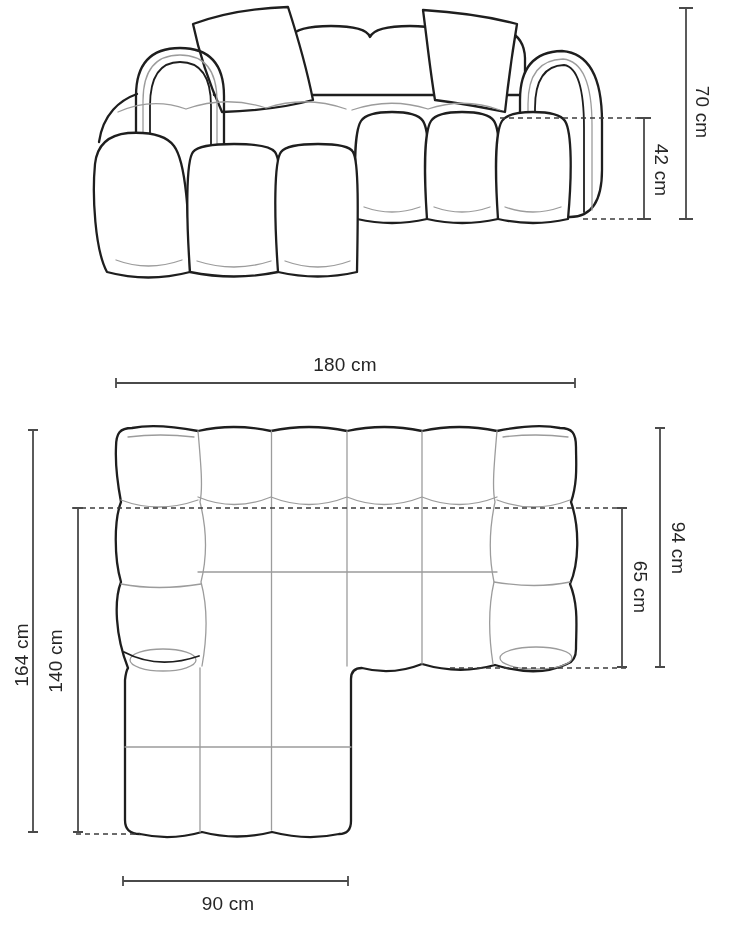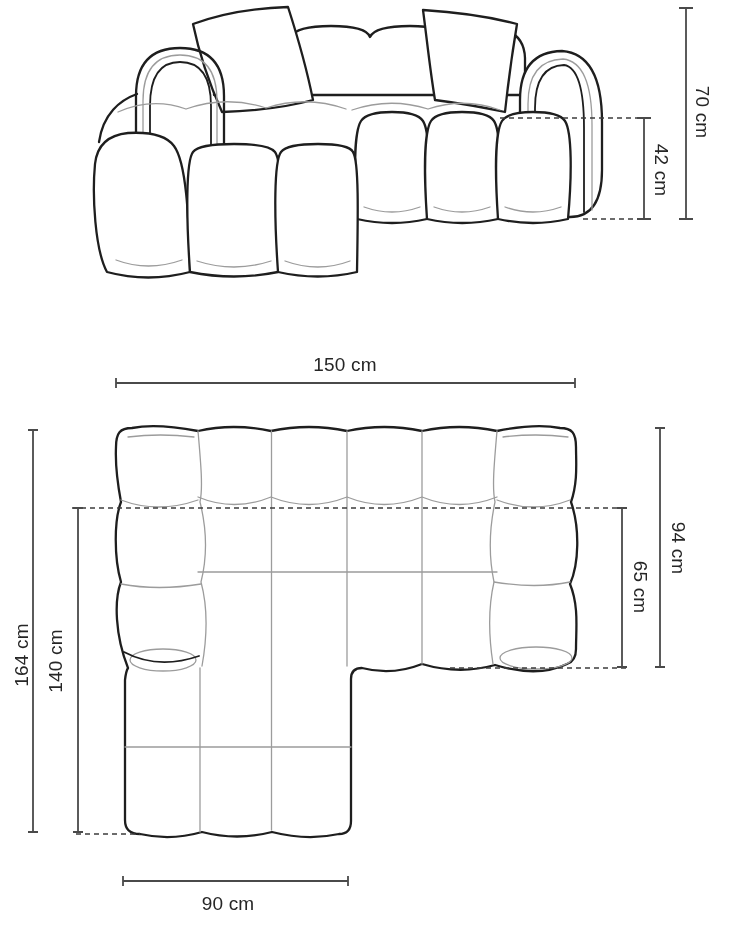--- a/index.html
+++ b/index.html
@@ -132,20 +132,20 @@
       </g>
       <g>
         <path class="dim" d="M123,551 H348 M123,546 V556 M348,546 V556"></path>
       </g>
     </svg>
   </div>
 
   <div class="dim-label rot-cw" style="left:702px;top:112px;">70 cm</div>
   <div class="dim-label rot-cw" style="left:661px;top:170px;">42 cm</div>
 
-  <div class="dim-label" style="left:345px;top:364px;">150 cm</div>
+  <div class="dim-label" style="left:345px;top:364px;">180 cm</div>
   <div class="dim-label rot-ccw" style="left:21px;top:655px;">164 cm</div>
   <div class="dim-label rot-ccw" style="left:55px;top:661px;">140 cm</div>
   <div class="dim-label rot-cw" style="left:678px;top:548px;">94 cm</div>
   <div class="dim-label rot-cw" style="left:640px;top:587px;">65 cm</div>
   <div class="dim-label" style="left:228px;top:903px;text-align:center;">90 cm</div>
 
 </div>
 
 </body></html>

